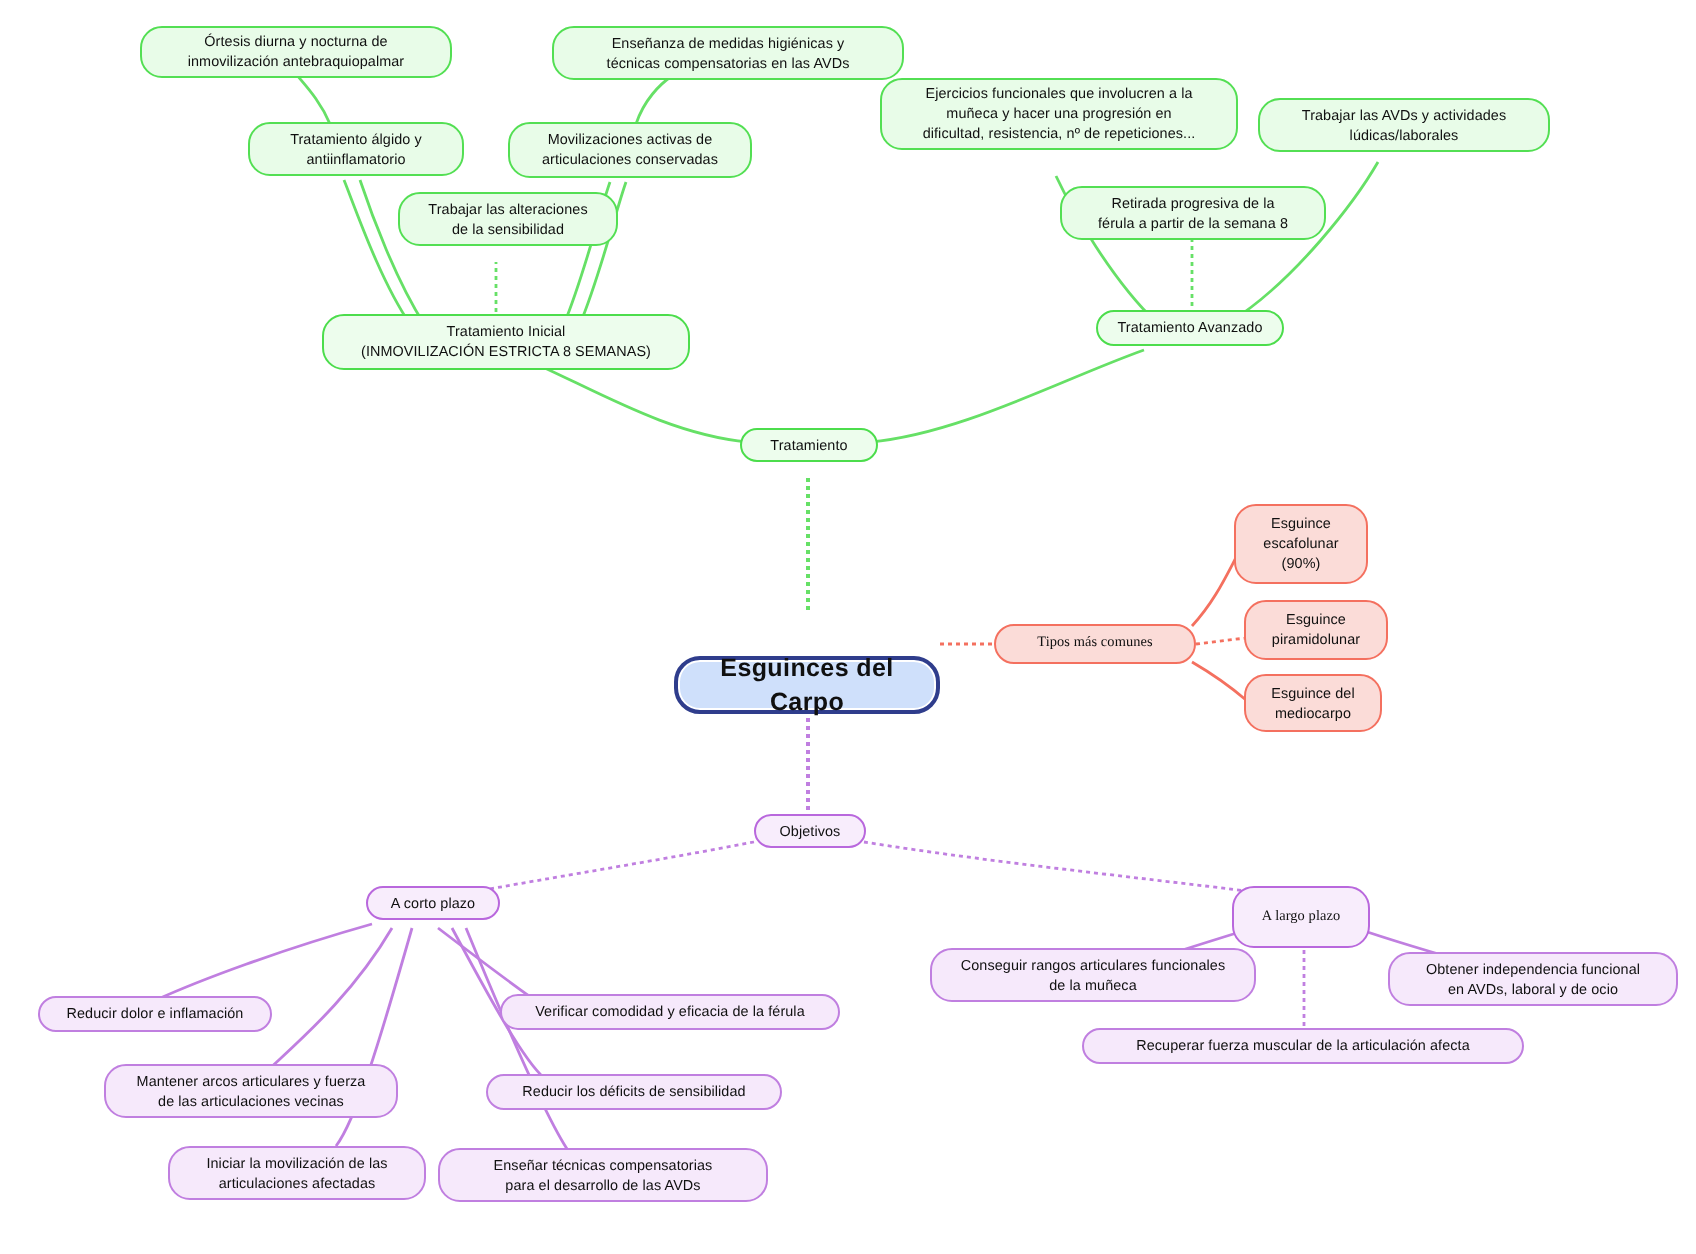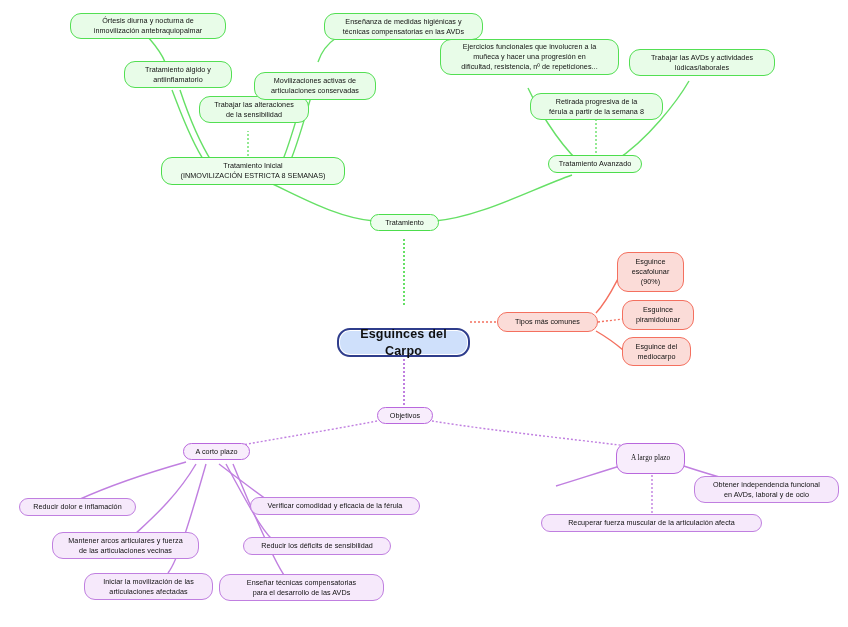--- a/index.html
+++ b/index.html
@@ -135,37 +135,37 @@
 
   <div class="node green" style="left:70px; top:13px; width:156px; height:26px;">Órtesis diurna y nocturna de
 inmovilización antebraquiopalmar</div>
 
   <div class="node green" style="left:124px; top:61px; width:108px; height:27px;">Tratamiento álgido y
 antiinflamatorio</div>
 
   <div class="node green" style="left:199px; top:96px; width:110px; height:27px;">Trabajar las alteraciones
 de la sensibilidad</div>
 
-  <div class="node green" style="left:254px; top:72px; width:122px; height:28px;">Movilizaciones activas de
+  <div class="node green" style="left:254px; top:61px; width:122px; height:28px;">Movilizaciones activas de
 articulaciones conservadas</div>
 
-  <div class="node green" style="left:276px; top:13px; width:159px; height:27px;margin-left:48px;">Enseñanza de medidas higiénicas y
+  <div class="node green" style="left:276px; top:13px; width:176px; height:27px;">Enseñanza de medidas higiénicas y
 técnicas compensatorias en las AVDs</div>
 
   <div class="node green" style="left:440px; top:39px; width:179px; height:36px;">Ejercicios funcionales que involucren a la
 muñeca y hacer una progresión en
 dificultad, resistencia, nº de repeticiones...</div>
 
   <div class="node green" style="left:530px; top:93px; width:133px; height:27px;">Retirada progresiva de la
 férula a partir de la semana 8</div>
 
   <div class="node green" style="left:629px; top:49px; width:146px; height:27px;">Trabajar las AVDs y actividades
 lúdicas/laborales</div>
 
-  <div class="node red" style="left:497px; top:312px; width:101px; height:20px;">Tipos más comunes</div>
+  <div class="node red" style="left:497px; top:312px; width:101px; height:20px;font-family:Liberation Serif, serif;">Tipos más comunes</div>
 
   <div class="node red" style="left:617px; top:252px; width:67px; height:40px;">Esguince
 escafolunar
 (90%)</div>
 
   <div class="node red" style="left:622px; top:300px; width:72px; height:30px;">Esguince
 piramidolunar</div>
 
   <div class="node red" style="left:622px; top:337px; width:69px; height:29px;">Esguince del
 mediocarpo</div>
@@ -184,19 +184,21 @@
   <div class="node purple" style="left:84px; top:573px; width:129px; height:27px;">Iniciar la movilización de las
 articulaciones afectadas</div>
 
   <div class="node purple" style="left:250px; top:497px; width:170px; height:18px;">Verificar comodidad y eficacia de la férula</div>
 
   <div class="node purple" style="left:243px; top:537px; width:148px; height:18px;">Reducir los déficits de sensibilidad</div>
 
   <div class="node purple" style="left:219px; top:574px; width:165px; height:27px;">Enseñar técnicas compensatorias
 para el desarrollo de las AVDs</div>
 
+  <div class="node purple" style="left:465px; top:474px; width:163px; height:27px;">Conseguir rangos articulares funcionales
+de la muñeca</div>
 
   <div class="node purple" style="left:541px; top:514px; width:221px; height:18px;">Recuperar fuerza muscular de la articulación afecta</div>
 
   <div class="node purple" style="left:694px; top:476px; width:145px; height:27px;">Obtener independencia funcional
 en AVDs, laboral y de ocio</div>
 
 </div>
 
 </body></html>

